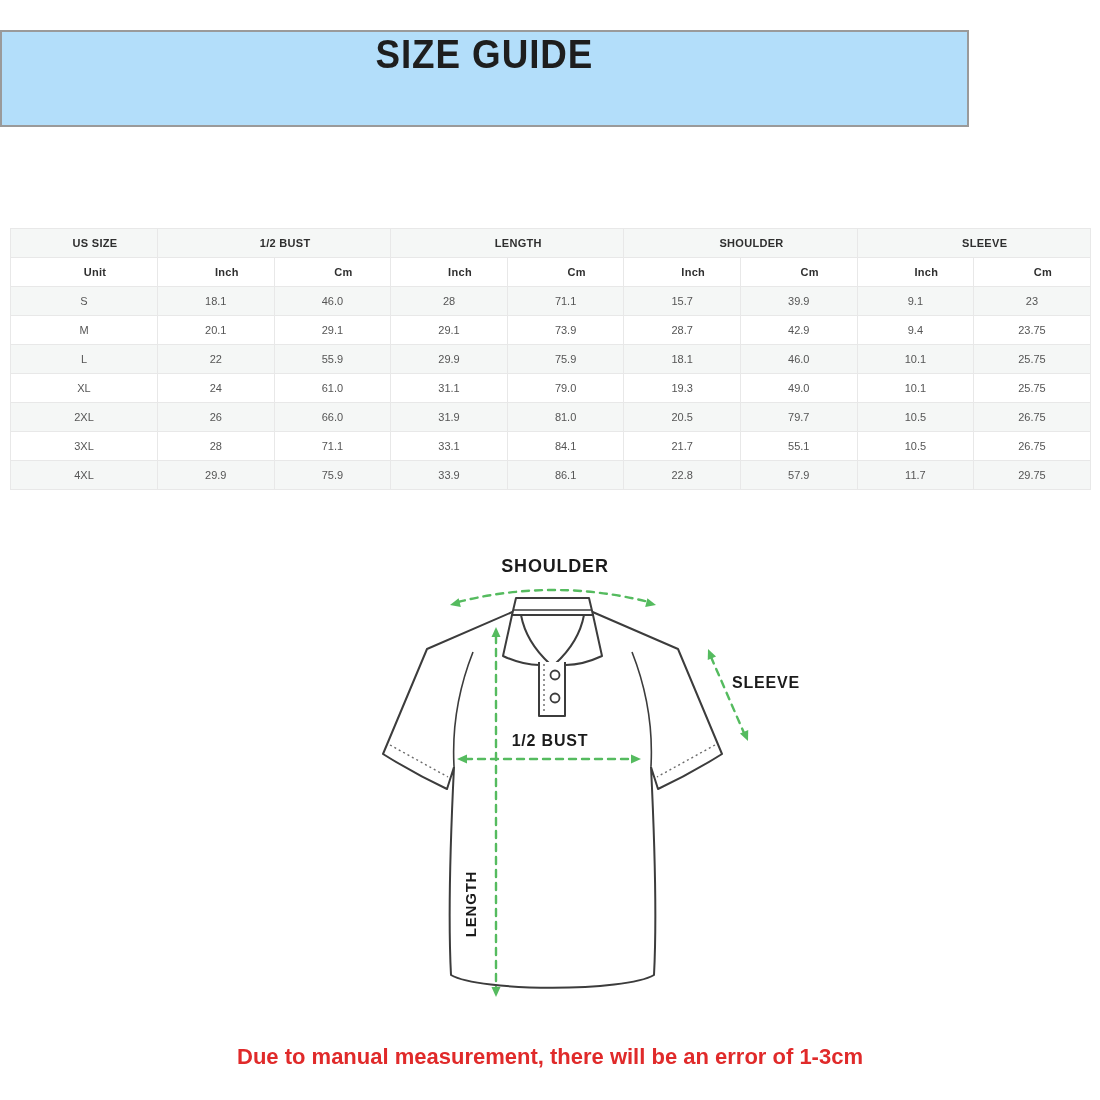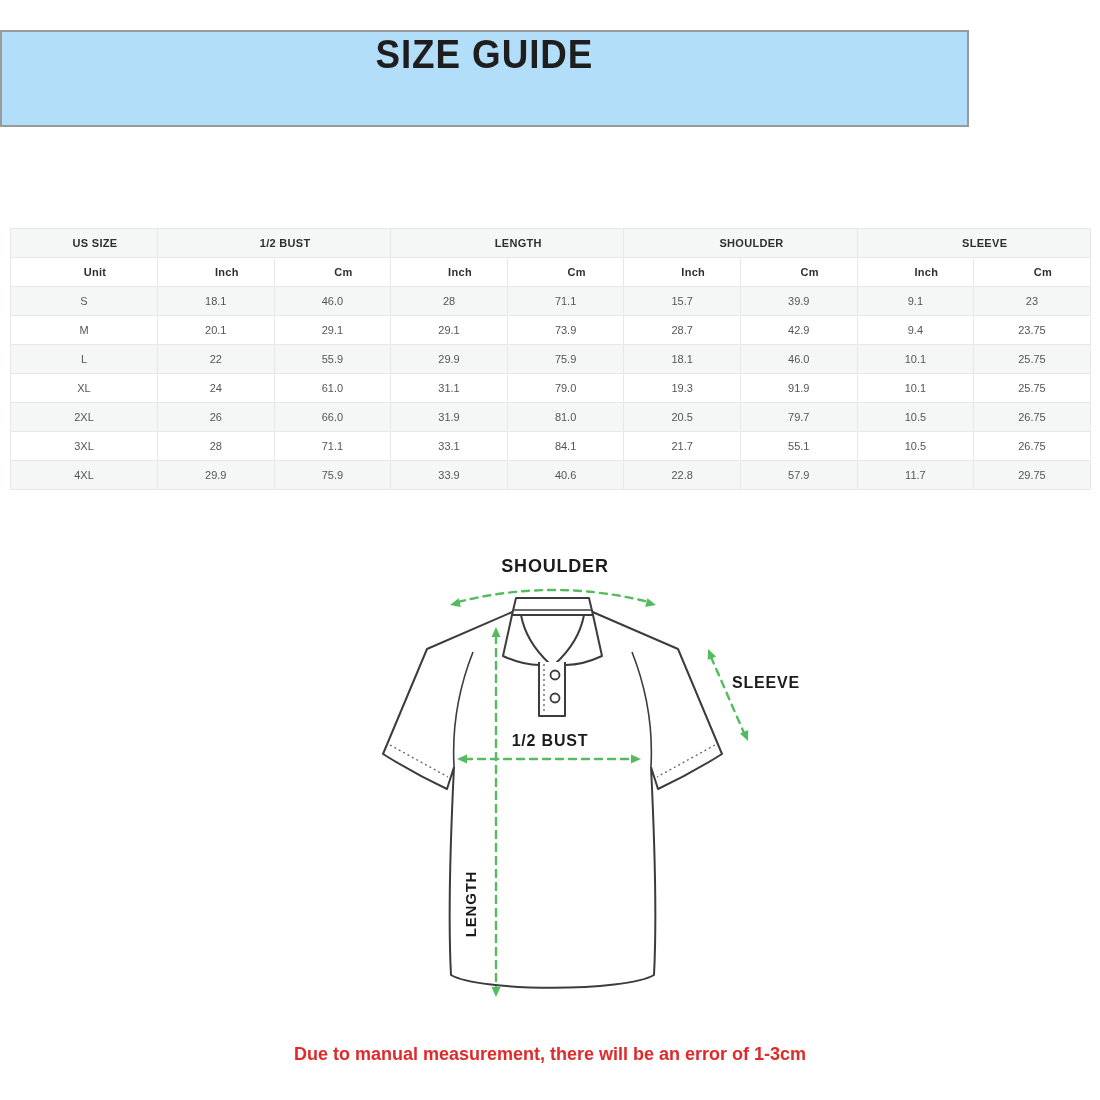--- a/index.html
+++ b/index.html
@@ -35,21 +35,21 @@
   .shirt-stroke{fill:#ffffff;stroke:#3c3c3c;stroke-width:2;stroke-linejoin:round;}
   .shirt-line{fill:none;stroke:#3c3c3c;stroke-width:1.6;}
   .stitch{fill:none;stroke:#6a6a6a;stroke-width:1.4;stroke-dasharray:2 3;}
   .m-line{fill:none;stroke:#55bb5f;stroke-width:2.4;stroke-dasharray:7 6;stroke-linecap:round;}
   .m-head{fill:#55bb5f;stroke:none;}
   .diagram-label{font-family:"Liberation Sans",sans-serif;font-weight:bold;fill:#1b1b1b;letter-spacing:.8px;}
 
   
   .note{
     position:absolute;top:1044px;left:0;width:1100px;margin:0;
-    text-align:center;font-size:18px;font-weight:bold;color:#e02a2a;
+    text-align:center;font-size:22px;font-weight:bold;color:#e02a2a;
   }
 </style>
 </head>
 <body>
 
 <header class="banner">
   <h1>SIZE GUIDE</h1>
 </header>
 
 <table class="size-table">
@@ -111,21 +111,21 @@
         <td>10.1</td>
         <td>25.75</td>
       </tr>
       <tr>
         <td>XL</td>
         <td>24</td>
         <td>61.0</td>
         <td>31.1</td>
         <td>79.0</td>
         <td>19.3</td>
-        <td>91.9</td>
+        <td>49.0</td>
         <td>10.1</td>
         <td>25.75</td>
       </tr>
       <tr>
         <td>2XL</td>
         <td>26</td>
         <td>66.0</td>
         <td>31.9</td>
         <td>81.0</td>
         <td>20.5</td>
@@ -142,21 +142,21 @@
         <td>21.7</td>
         <td>55.1</td>
         <td>10.5</td>
         <td>26.75</td>
       </tr>
       <tr>
         <td>4XL</td>
         <td>29.9</td>
         <td>75.9</td>
         <td>33.9</td>
-        <td>40.6</td>
+        <td>86.1</td>
         <td>22.8</td>
         <td>57.9</td>
         <td>11.7</td>
         <td>29.75</td>
       </tr>
     </tbody>
 </table>
 
 <div class="diagram">
   <svg width="440" height="500" viewBox="0 0 440 500" xmlns="http://www.w3.org/2000/svg">

